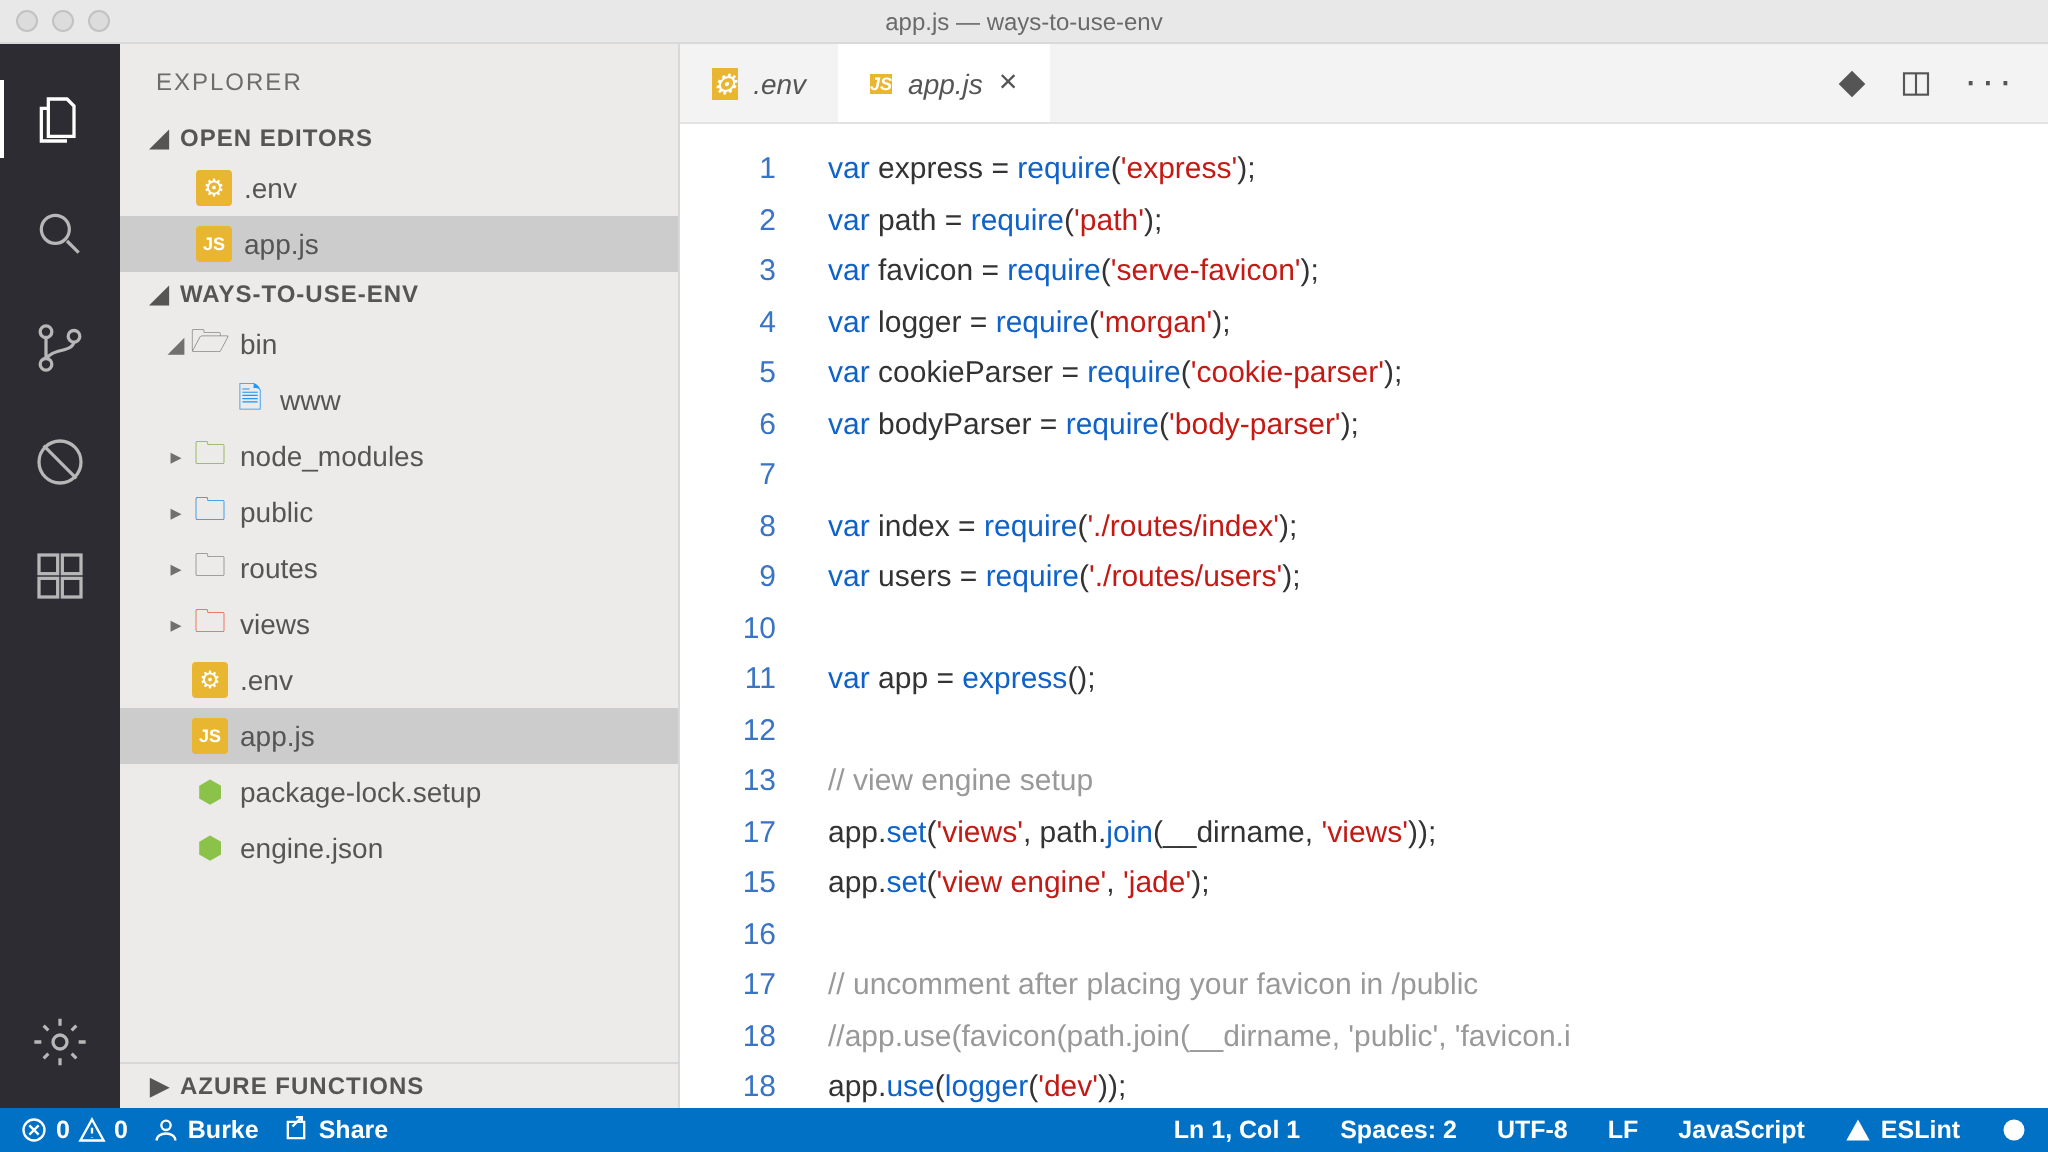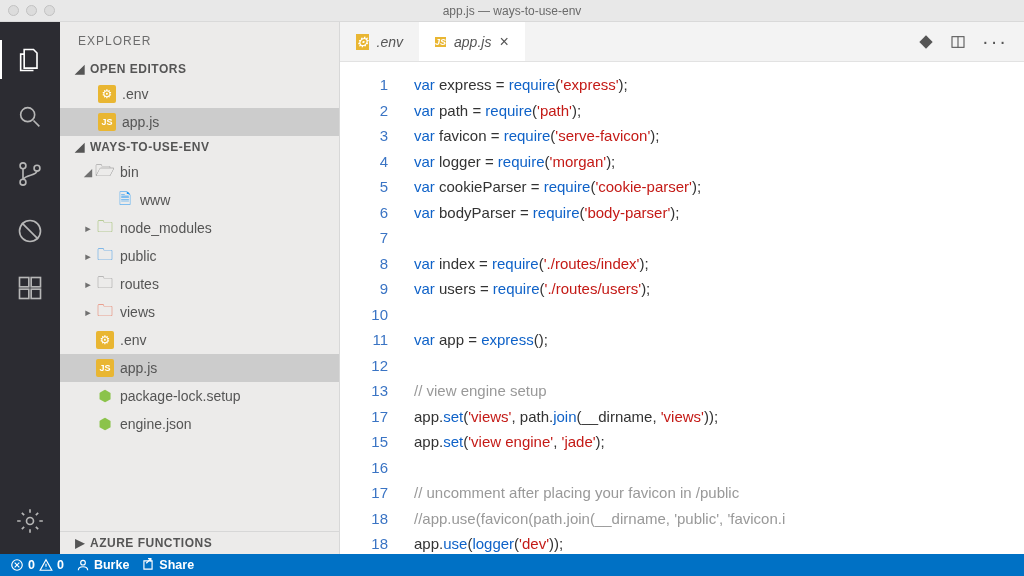--- a/index.html
+++ b/index.html
@@ -280,13 +280,31 @@
     <span>Burke</span>
   </div>
   <div class="sb-item">
     <svg viewBox="0 0 24 24">
         <path d="M5 5h14v14H5z"></path>
         <path d="M9 9l8-8M12 1h5v5"></path>
       </svg>
     <span>Share</span>
   </div>
 
+  <div class="right">
+    <span class="sb-item">Ln 1, Col 1</span>
+    <span class="sb-item">Spaces: 2</span>
+    <span class="sb-item">UTF-8</span>
+    <span class="sb-item">LF</span>
+    <span class="sb-item">JavaScript</span>
+    <span class="sb-item">
+      <svg viewBox="0 0 24 24">
+          <path d="M12 3l10 18H2z" fill="#fff" stroke="none"></path>
+        </svg>
+      <span>ESLint</span>
+    </span>
+    <span class="sb-item">
+      <svg viewBox="0 0 24 24">
+          <circle cx="12" cy="12" r="9" fill="#fff" stroke="none"></circle>
+        </svg>
+    </span>
+  </div>
 </div>
 
 </body></html>

